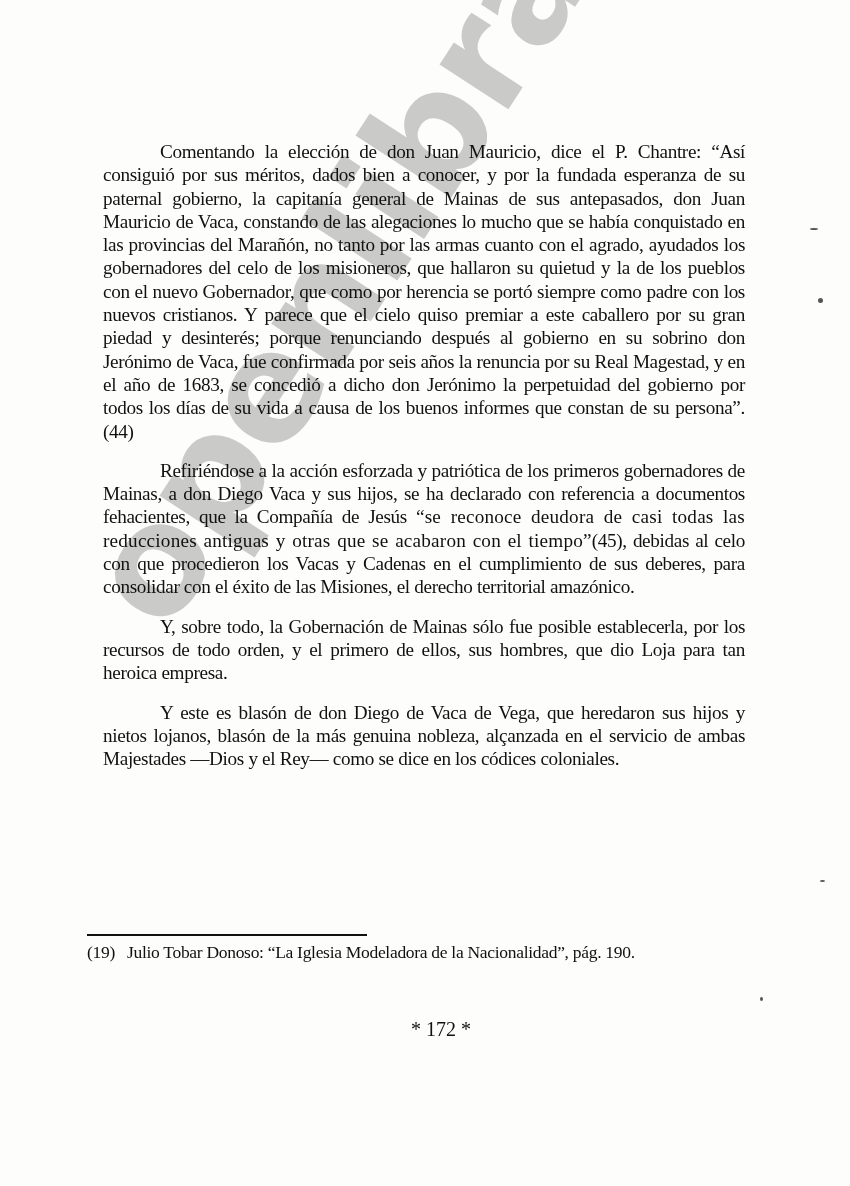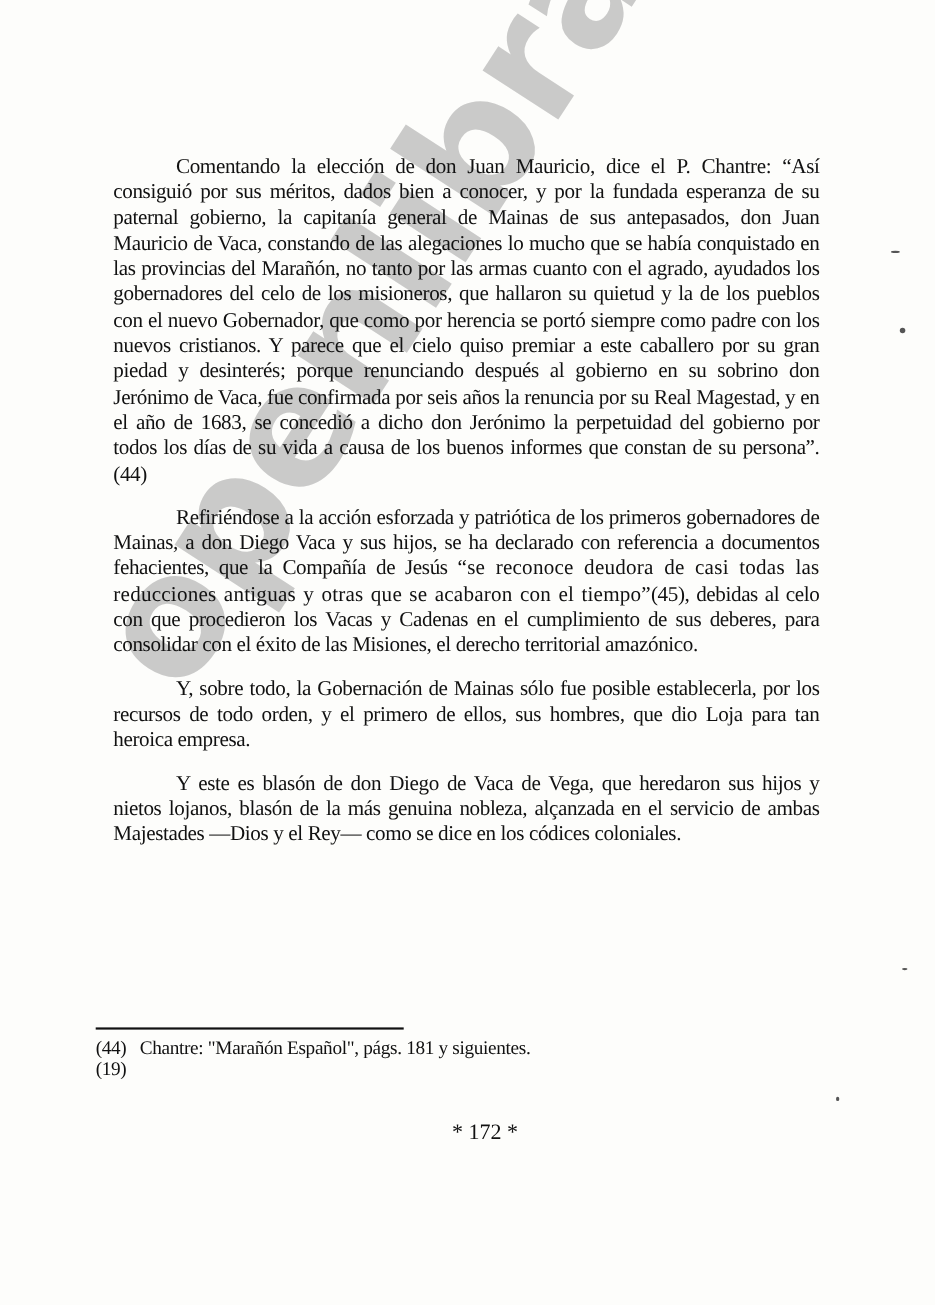--- a/index.html
+++ b/index.html
@@ -57,25 +57,22 @@
     </p>
     <p>
       <span>Y este es blasón de don Diego de Vaca de Vega, que heredaron sus hijos y nietos lojanos, blasón de la más genuina nobleza, alçanzada en el servicio de ambas Majestades —Dios y el Rey— como se dice en los códices coloniales.</span>
     </p>
   </div>
 
   <div class="rule"></div>
 
   <div class="footnotes">
     <div class="footnote">
-      <span class="fn-num">(44)</span>
-      <span>Chantre:  "Marañón Español", págs. 181 y siguientes.</span>
-    </div>
-    <div class="footnote">
       <span class="fn-num">(19)</span>
+      <span>Julio Tobar Donoso:  “La Iglesia Modeladora de la Nacionalidad”, pág. 190.</span>
     </div>
   </div>
 
   <div class="page-number">* 172 *</div>
 
   <div class="speck" style="left:818px;top:298px;width:5px;height:5px;"></div>
   <div class="speck" style="left:810px;top:228px;width:8px;height:2px;"></div>
   <div class="speck" style="left:760px;top:997px;width:3px;height:4px;"></div>
   <div class="speck" style="left:820px;top:880px;width:5px;height:2px;"></div>
 </div>

